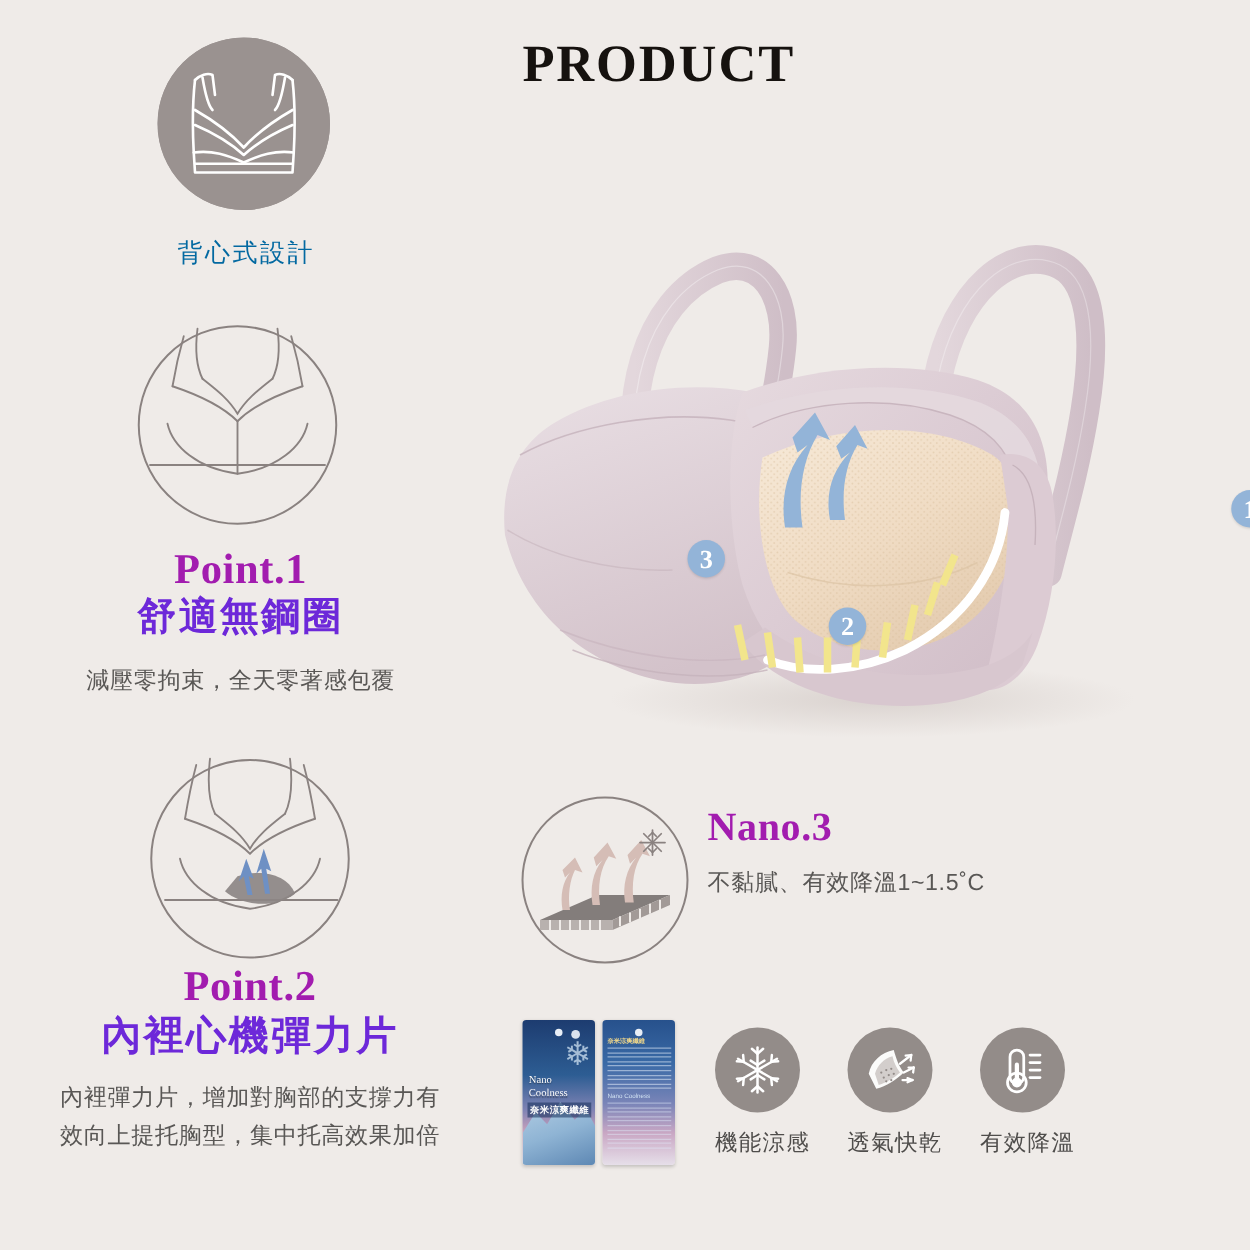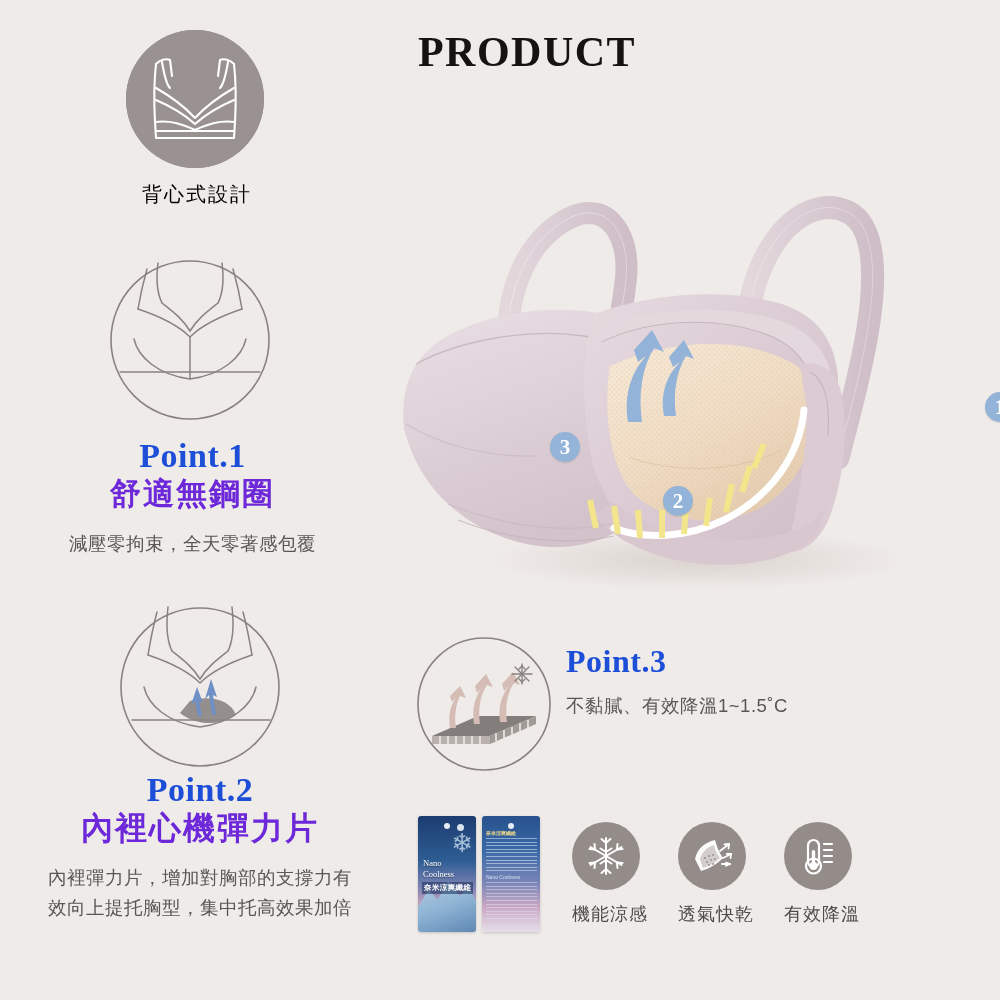--- a/index.html
+++ b/index.html
@@ -22,33 +22,33 @@
   .title .l1 { display:block; text-align:center; padding-left:14px; }
   .title .l2 { display:block; text-align:center; }
 
   
   .badge-wrap { position:absolute; left:126px; top:30px; width:142px; }
   .badge {
     width:138px; height:138px; border-radius:50%;
     background:#9A9290; display:block;
   }
   .badge-label {
-    margin-top:13px; text-align:center;
-    font-size:20px; color:#000000; letter-spacing:2px;
+    margin-top:21px; text-align:center;
+    font-size:20px; color:#0369a1; letter-spacing:2px;
     font-family:"Liberation Sans", sans-serif;
   }
 
   
   .circ-icon { position:absolute; }
   .circ-icon svg { display:block; }
 
   
   .point-title {
     font-family:"Liberation Serif", serif;
-    font-weight:700; color:#1d4ed8;
+    font-weight:700; color:#a21caf;
   }
   .point-eng { font-size:33px; line-height:1.05; letter-spacing:0.5px; }
   .point-zh  { font-size:31px; line-height:1.3; letter-spacing:2px;
                font-family:Liberation Mono, monospace; font-weight:700; color:#6d28d9; }
   .point-desc {
     font-size:18.5px; line-height:1.55; color:#595755; letter-spacing:0.5px;
   }
 
   #p1 { position:absolute; left:0; top:438px; width:385px; text-align:center; }
   #p1 .point-eng { font-size:34px; }
@@ -248,21 +248,21 @@
           <path d="M125 43 L111 57"></path>
         <path d="M118 42 L115 45"></path>
           <path d="M118 42 L121 45"></path>
         <path d="M118 58 L115 55"></path>
           <path d="M118 58 L121 55"></path>
       </g>
     </svg>
   </div>
 
   <div id="p3">
-    <div class="point-title point-eng">Point.3</div>
+    <div class="point-title point-eng">Nano.3</div>
     <div class="point-desc">
       <div>不黏膩、有效降溫1~1.5˚C</div>
     </div>
   </div>
 
   <div class="product">
     <svg width="600" height="470" viewBox="0 0 600 470">
       <defs>
         <linearGradient id="gFab" x1="0" y1="0" x2="1" y2="1">
           <stop offset="0" stop-color="#E6DADF"></stop>

